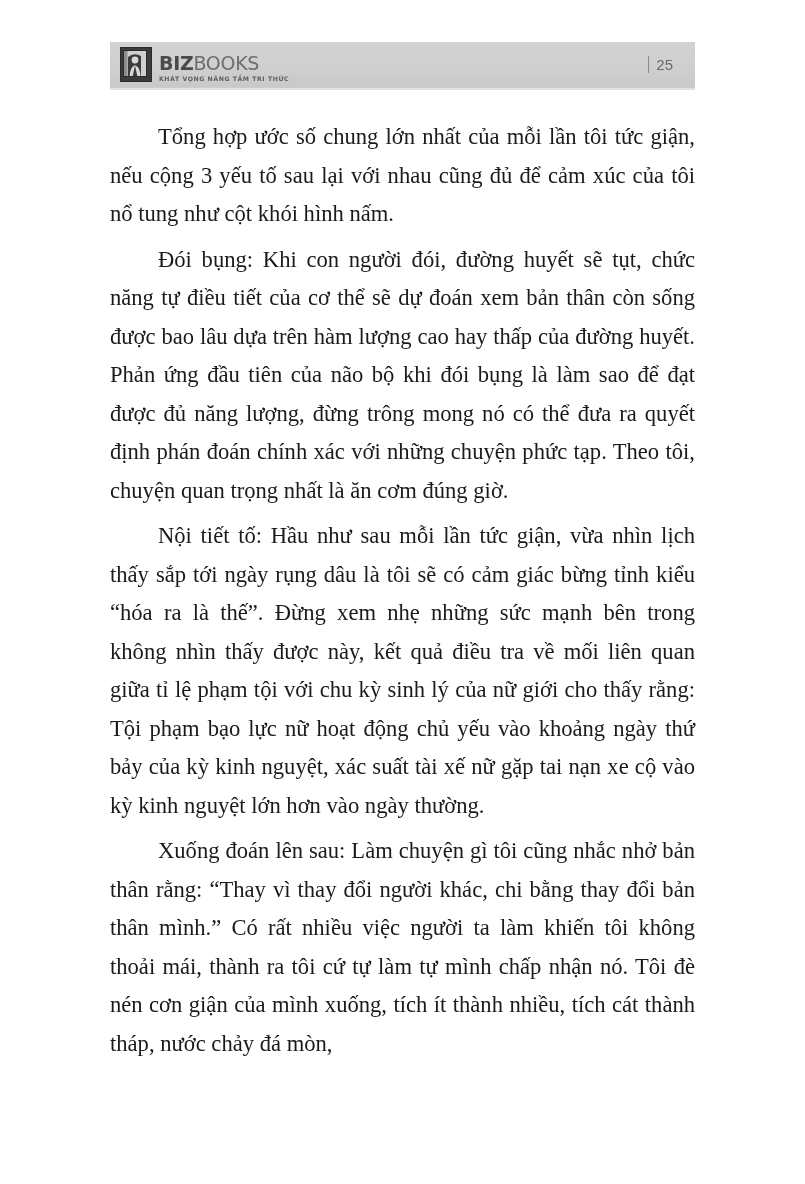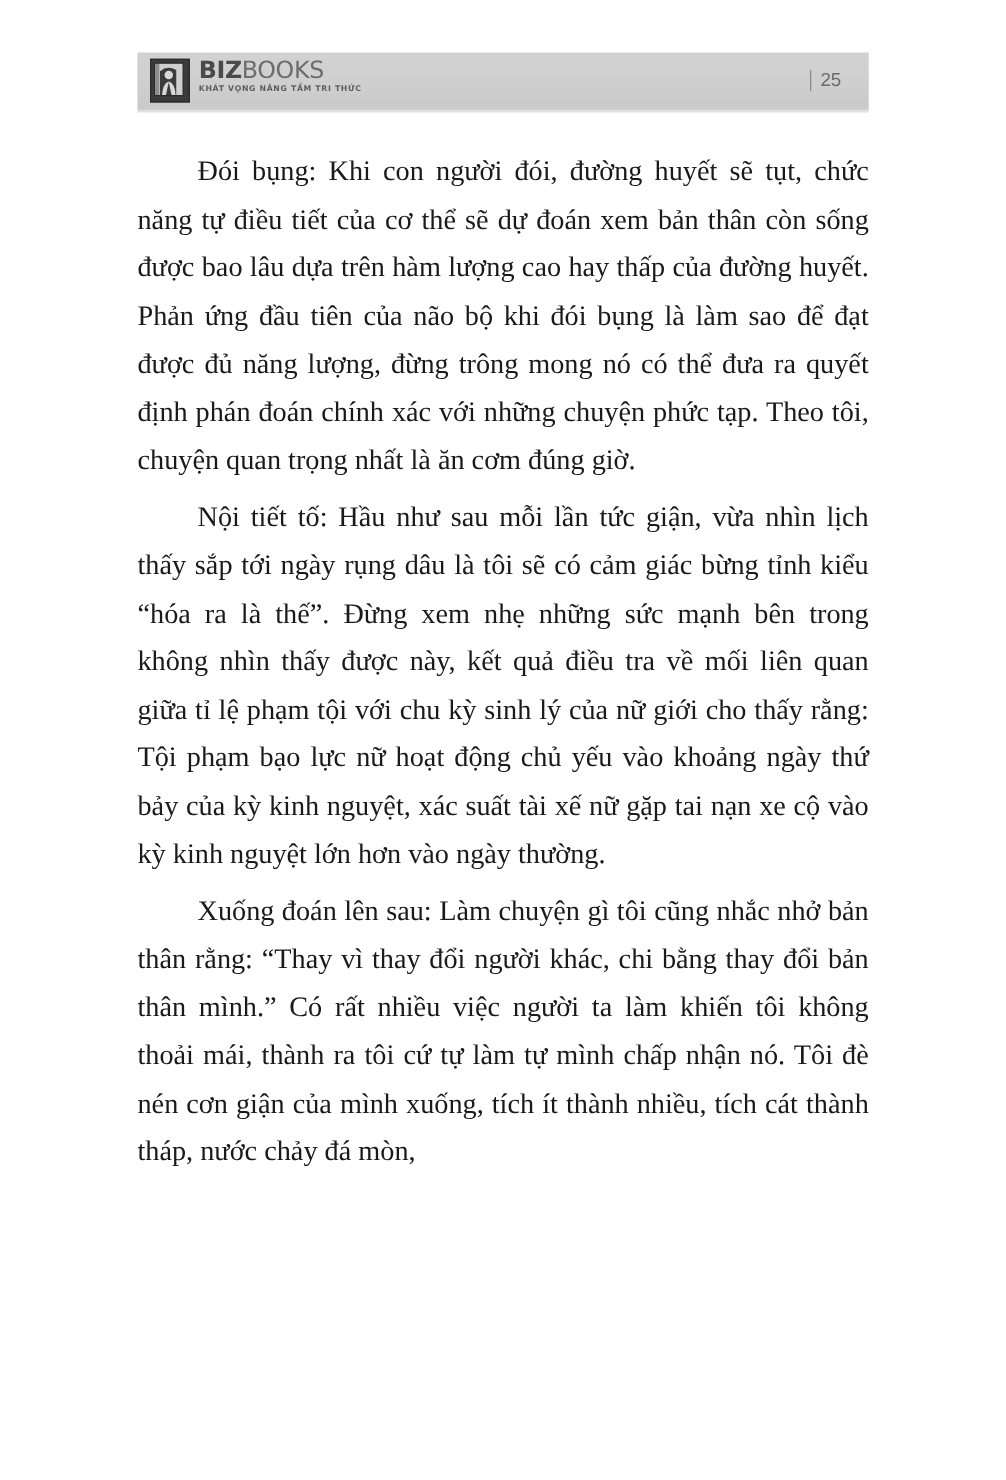--- a/index.html
+++ b/index.html
@@ -34,21 +34,21 @@
     left: 0;
     right: 0;
     bottom: -3px;
     height: 3px;
     background: rgba(120,120,120,0.22);
     filter: blur(0.4px);
   }
 
   .logo-group {
     display: flex;
-    align-items: flex-start;
+    align-items: flex-end;
     margin-left: 10px;
   }
   .logo-mark {
     width: 30px;
     height: 33px;
     flex: 0 0 auto;
     background: #3a3a3a;
     position: relative;
     overflow: hidden;
     border: 1px solid #2b2b2b;
@@ -152,20 +152,21 @@
 
     <div class="folio">
       <span class="folio-rule"></span>
       <span>25</span>
     </div>
 
   </div>
 
   <div class="body-col">
 
+    <p class="para"><span>Tổng hợp ước số chung lớn nhất của mỗi lần tôi tức giận, nếu cộng 3 yếu tố sau lại với nhau cũng đủ để cảm xúc của tôi nổ tung như cột khói hình nấm.</span></p>
 
     <p class="para"><span class="lead">Đói bụng:</span><span> Khi con người đói, đường huyết sẽ tụt, chức năng tự điều tiết của cơ thể sẽ dự đoán xem bản thân còn sống được bao lâu dựa trên hàm lượng cao hay thấp của đường huyết. Phản ứng đầu tiên của não bộ khi đói bụng là làm sao để đạt được đủ năng lượng, đừng trông mong nó có thể đưa ra quyết định phán đoán chính xác với những chuyện phức tạp. Theo tôi, chuyện quan trọng nhất là ăn cơm đúng giờ.</span></p>
 
     <p class="para"><span class="lead">Nội tiết tố:</span><span> Hầu như sau mỗi lần tức giận, vừa nhìn lịch thấy sắp tới ngày rụng dâu là tôi sẽ có cảm giác bừng tỉnh kiểu “hóa ra là thế”. Đừng xem nhẹ những sức mạnh bên trong không nhìn thấy được này, kết quả điều tra về mối liên quan giữa tỉ lệ phạm tội với chu kỳ sinh lý của nữ giới cho thấy rằng: Tội phạm bạo lực nữ hoạt động chủ yếu vào khoảng ngày thứ bảy của kỳ kinh nguyệt, xác suất tài xế nữ gặp tai nạn xe cộ vào kỳ kinh nguyệt lớn hơn vào ngày thường.</span></p>
 
     <p class="para"><span class="lead">Xuống đoán lên sau:</span><span> Làm chuyện gì tôi cũng nhắc nhở bản thân rằng: “Thay vì thay đổi người khác, chi bằng thay đổi bản thân mình.” Có rất nhiều việc người ta làm khiến tôi không thoải mái, thành ra tôi cứ tự làm tự mình chấp nhận nó. Tôi đè nén cơn giận của mình xuống, tích ít thành nhiều, tích cát thành tháp, nước chảy đá mòn,</span></p>
 
   </div>
 
 </div>

